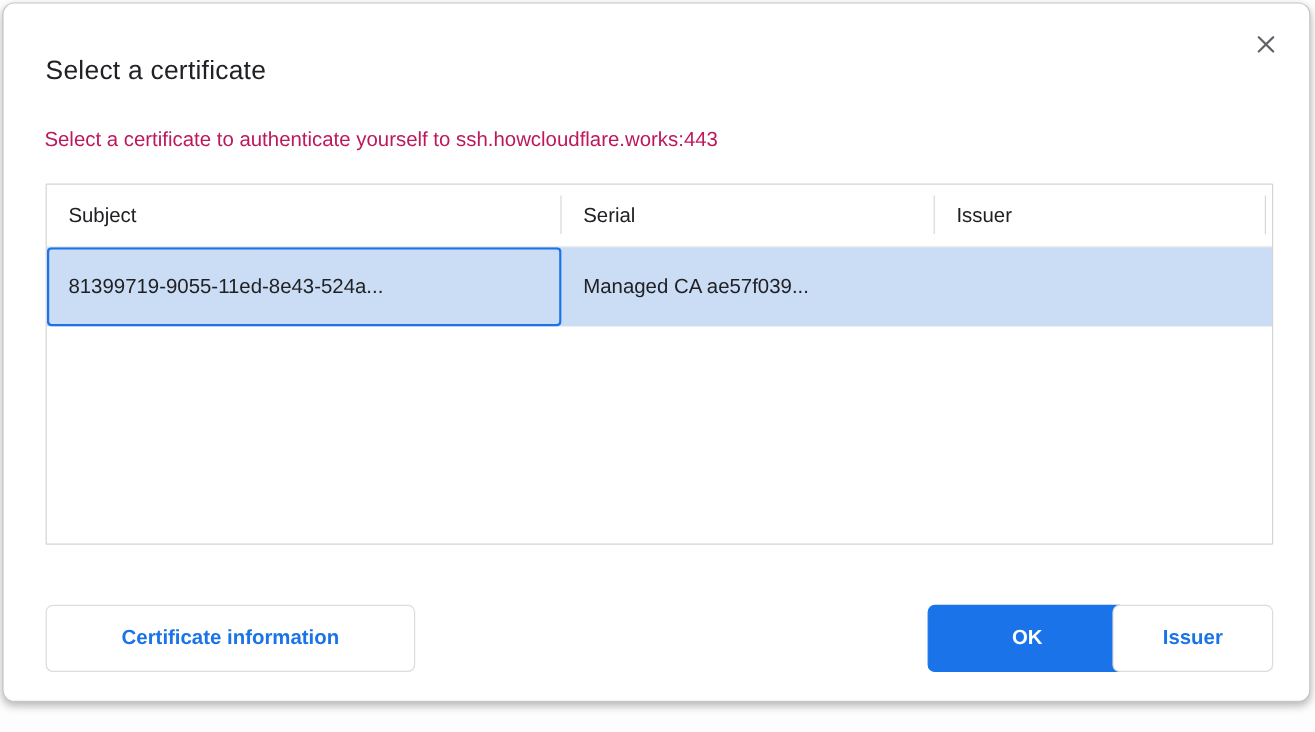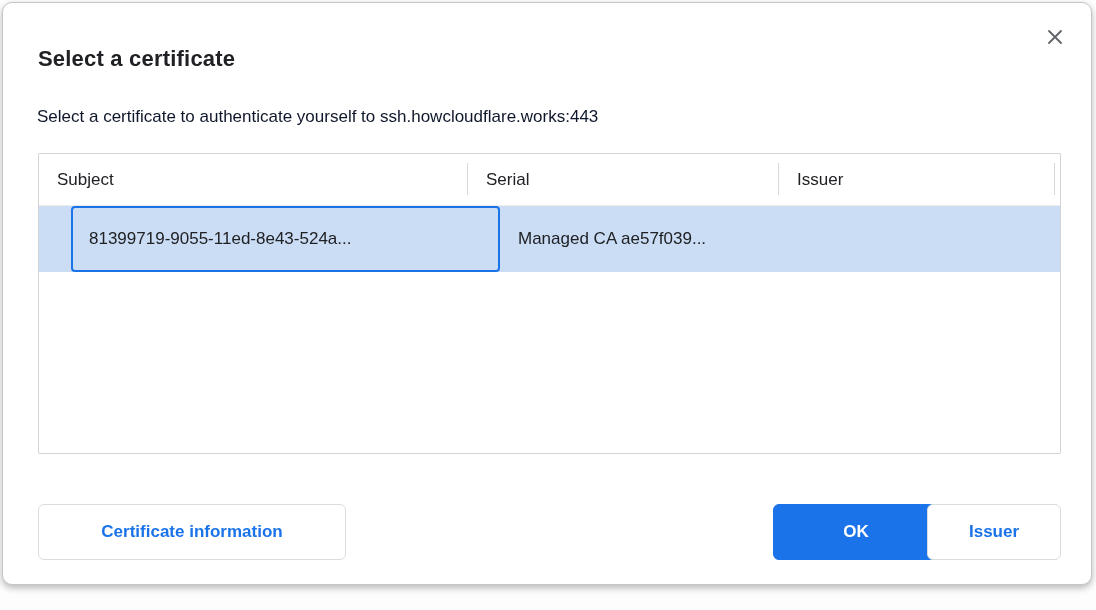--- a/index.html
+++ b/index.html
@@ -24,30 +24,30 @@
     width: 24px; height: 24px;
     display: flex; align-items: center; justify-content: center;
     cursor: pointer;
     background: transparent;
     border: none;
   }
   .dlg-title {
     position: absolute;
     left: 35px; top: 43px;
     font-size: 22px;
-    font-weight: 700;
+    font-weight: 400;
     color: #202124;
     letter-spacing: 0.2px;
   }
   .dlg-subtitle {
     position: absolute;
     left: 34px; top: 104px;
     font-size: 17px;
     font-weight: 400;
-    color: #0f172a;
+    color: #be185d;
   }
   .cert-table {
     position: absolute;
     left: 35px; top: 150px;
     width: 1023px; height: 301px;
     border: 1px solid #d4d4d4;
     border-radius: 1px;
     background: #ffffff;
     overflow: hidden;
   }
@@ -69,21 +69,20 @@
     position: absolute;
     right: 0; top: 9px;
     width: 1px; height: 32px;
     background: #d8d8d8;
   }
   .cert-row {
     display: grid;
     grid-template-columns: 429px 311px 276px 1fr;
     height: 66px;
     cursor: pointer;
-    padding-left: 32px;
   }
   .cert-row.selected { background: #cbddf5; }
   .cert-row .cell {
     display: flex; align-items: center;
     padding-left: 18px;
     font-size: 17px;
     color: #202124;
     white-space: nowrap;
     overflow: hidden;
   }

